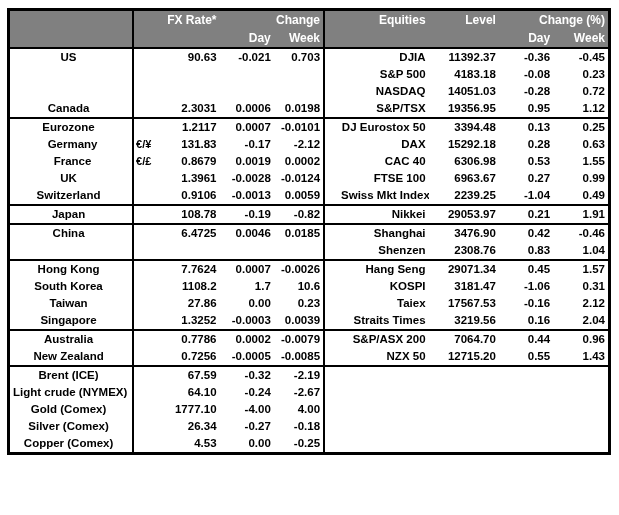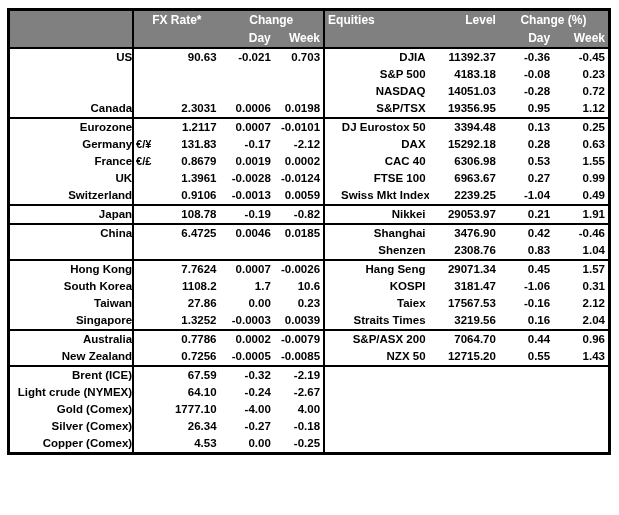--- a/index.html
+++ b/index.html
@@ -27,30 +27,30 @@
     white-space: nowrap;
     overflow: hidden;
     font-weight: bold;
   }
   
   .mkt thead th {
     background: #808080;
     color: #ffffff;
     font-size: 12px;
   }
-  .mkt thead tr.h1 th { height: 19px; }
+  .mkt thead tr.h1 th { height: 19px; text-align: right; }
   .mkt thead th.vtop { vertical-align: top; padding-top: 3px; }
   .mkt thead th.ctr { text-align: center; }
   .mkt thead th.lft { text-align: left; }
   .mkt thead th.rgt { text-align: right; }
   
   .vl  { border-right: 2px solid #000000; }
   .pd  { border-right: 2px solid #000000; }
   
-  .mkt td.label  { text-align: right; padding-right: 0; }
+  .mkt td.label  { text-align: center; padding-right: 8px; }
   .mkt td.indent { padding-left: 11px; }
   .mkt td.sym    { text-align: left; font-size: 11px; padding: 0 0 0 2px; }
   .mkt td.num    { text-align: right; }
   .mkt td.eqname { text-align: right; padding-left: 16px; }
   
   .mkt tbody tr:first-child td { border-top: 2px solid #000000; }
   .mkt tbody tr.sep td { border-top: 2px solid #000000; }
 
   .source {
     margin: 3px 0 0 1px;

